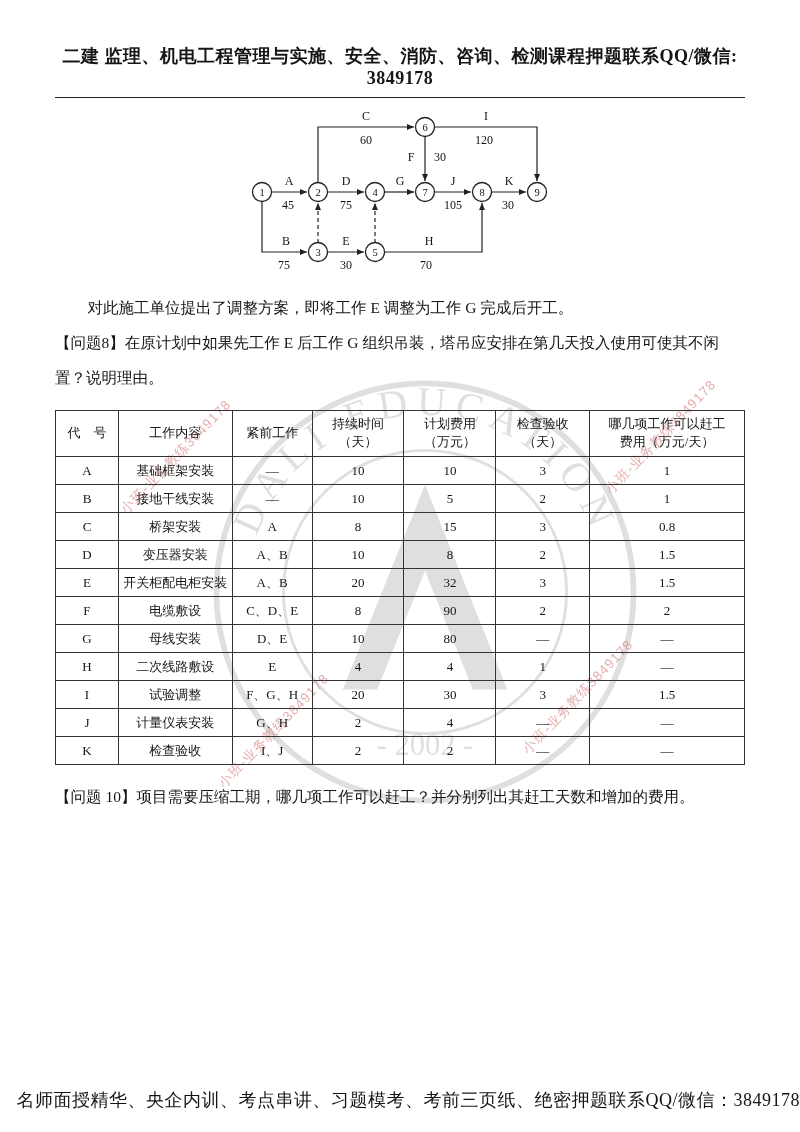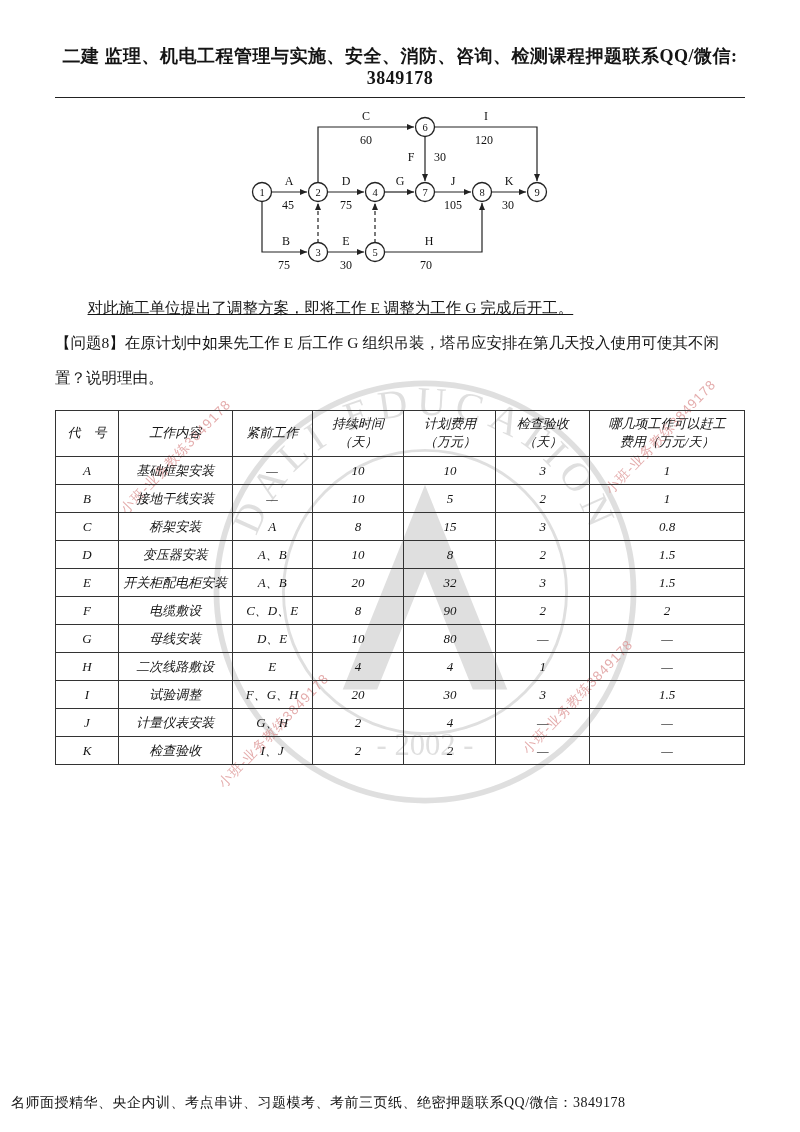--- a/index.html
+++ b/index.html
@@ -24,33 +24,33 @@
     padding:0 0 8px; border-bottom:1.5px solid #222;margin-top:44px;
   }
   .diagram { height:188px; padding-top:5px; }
   .diagram svg { display:block; margin-left:145px; }
   .diagram line, .diagram polyline { stroke:#222; stroke-width:1.2; fill:none; }
   .diagram .dashed { stroke-dasharray:4 3; }
   .diagram circle { fill:#fff; stroke:#222; stroke-width:1.3; }
   .diagram text { font-family:"Liberation Serif",serif; font-size:12px; fill:#111; text-anchor:middle; }
   .diagram .node-num { font-size:10.5px; }
   .paras p { margin:0; font-size:15.5px; line-height:2.25; }
-  .p-indent { text-indent:2.1em;text-decoration:underline; }
+  .p-indent { text-indent:2.1em; }
   .section-title { font-size:19px; font-weight:bold; margin:6px 0 0; line-height:1.7; }
-  table.sched { border-collapse:collapse; width:690px; margin-top:14px; font-size:13px;font-style:italic; }
+  table.sched { border-collapse:collapse; width:690px; margin-top:14px; font-size:13px; }
   table.sched th, table.sched td {
     border:1px solid #333; text-align:center; vertical-align:middle;
     padding:4px 2px; font-weight:normal; background:transparent;
   }
   table.sched th div { line-height:1.45; }
   table.sched td { height:19px; }
   .q10 { margin-top:16px; font-size:15.5px; line-height:2; }
   .footer {
     position:absolute; left:11px; right:0; bottom:20px; z-index:1;
-    text-align:left; font-size:14px; letter-spacing:0.5px;
+    text-align:right; font-size:18px; letter-spacing:0.5px;
   }
 </style>
 </head>
 <body>
 
 <div class="page">
 
   <div class="wm-layer">
     <svg class="emblem" viewBox="0 0 460 460">
       <circle cx="230" cy="230" r="218" fill="none" stroke="#b9b9b9" stroke-width="6"></circle>
@@ -281,16 +281,17 @@
             <td>检查验收</td>
             <td>I、J</td>
             <td>2</td>
             <td>2</td>
             <td>—</td>
             <td>—</td>
           </tr>
         </tbody>
     </table>
 
+    <p class="q10">【问题 10】项目需要压缩工期，哪几项工作可以赶工？并分别列出其赶工天数和增加的费用。</p>
   </div>
 
   <div class="footer">名师面授精华、央企内训、考点串讲、习题模考、考前三页纸、绝密押题联系QQ/微信：3849178</div>
 </div>
 
 </body></html>

